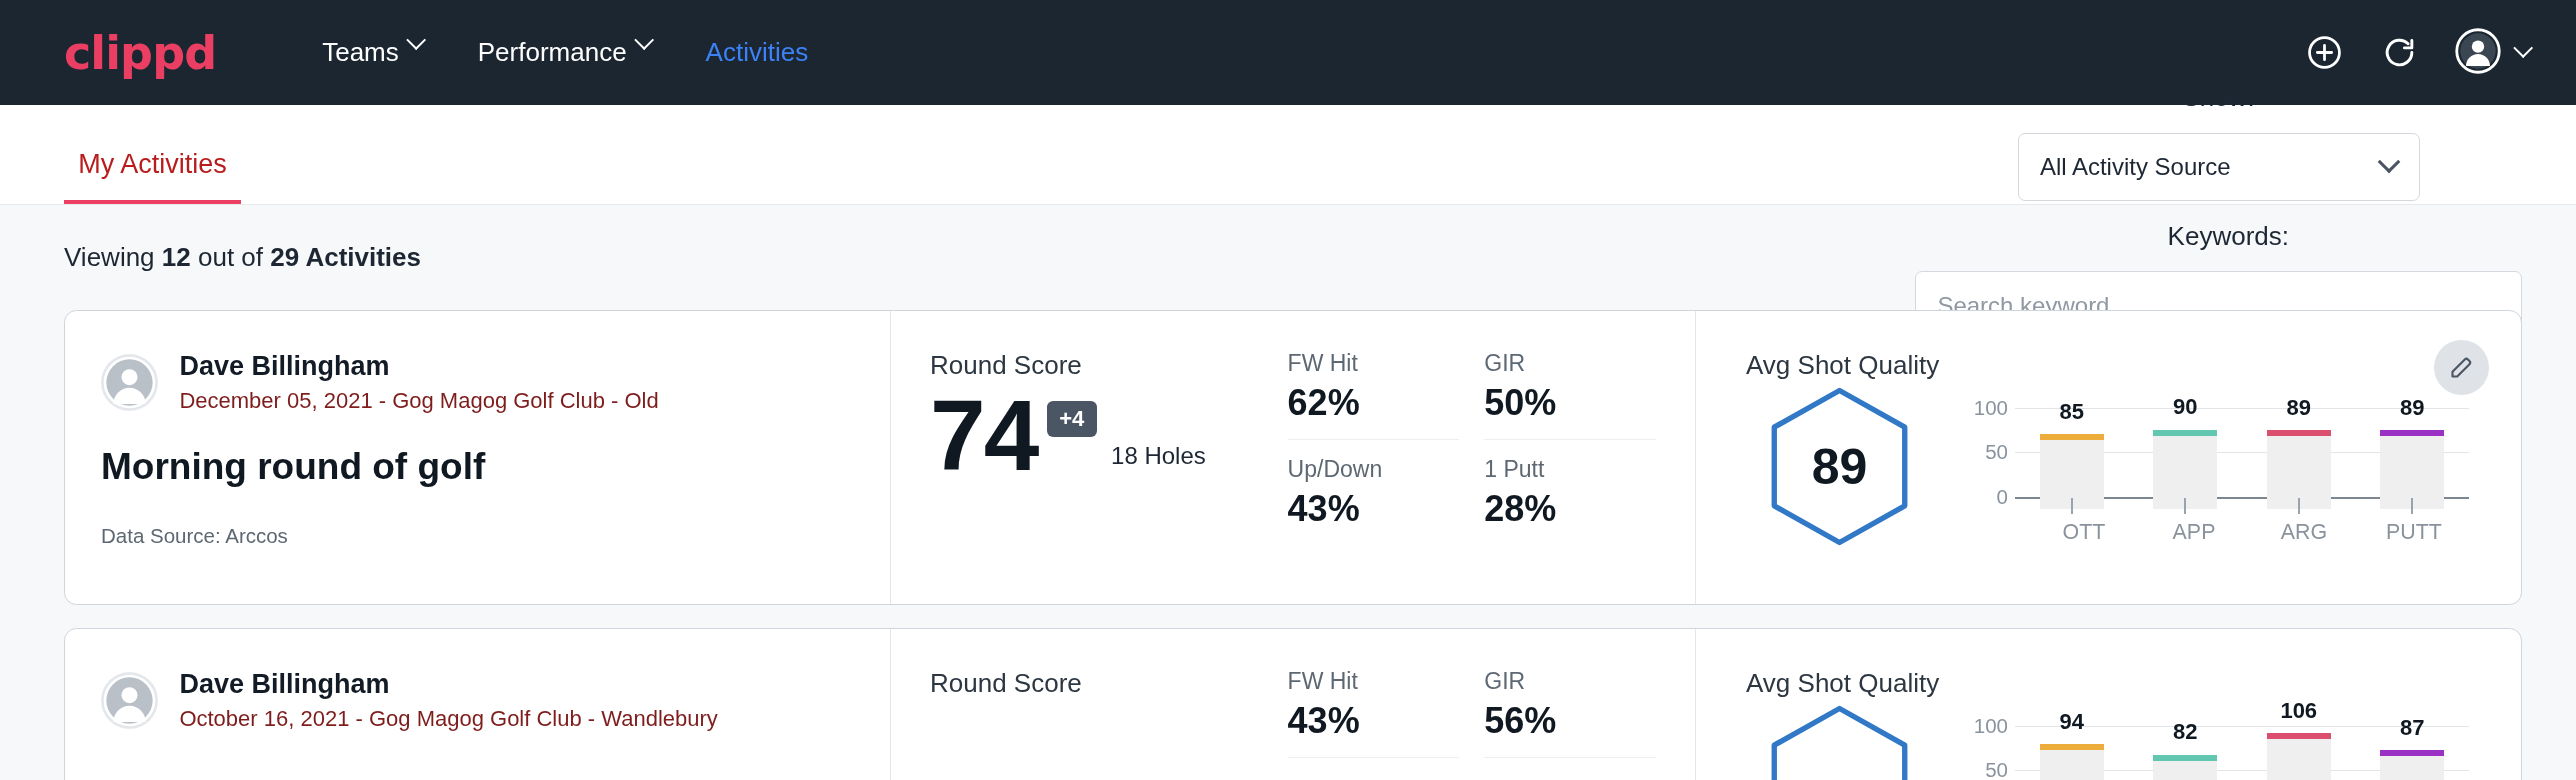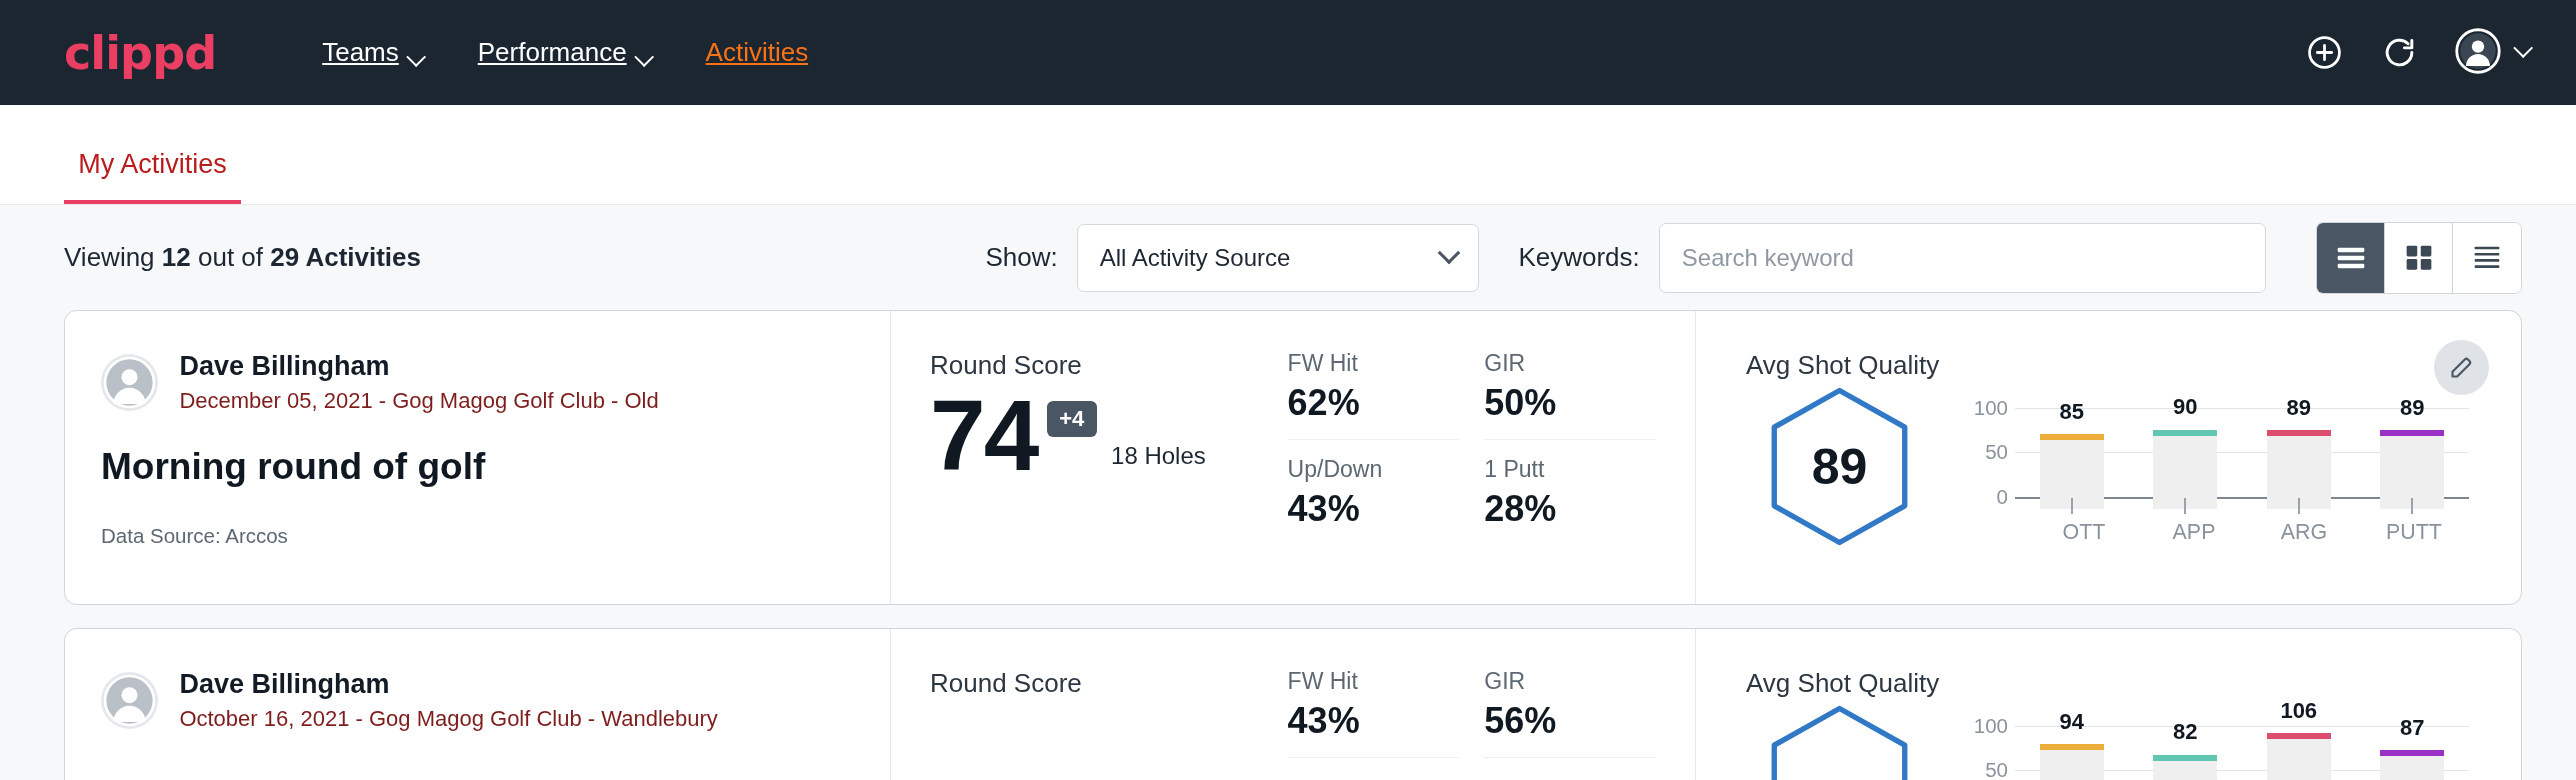--- a/index.html
+++ b/index.html
@@ -21,29 +21,28 @@
   .logo {
     color: #ea3f62;
     font-size: 46px;
     font-weight: 700;
     letter-spacing: -0.9px;
     margin-right: 79px;
     font-family: "DejaVu Sans", sans-serif;
   }
   .nav-items { display: flex; align-items: center; gap: 0px; }
   .nav-item {
-    display: flex; align-items: flex-end; gap: 10.7px;
+    display: flex; align-items: flex-start; gap: 10.7px;
     color: #ffffff;
     font-size: 26px;
     padding: 0 27px;
     cursor: pointer;
     white-space: nowrap;
-    text-decoration: underline;
-  }
-  .nav-item.dim { color: #f97316; }
+  }
+  .nav-item.dim { color: #3b82f6; }
   .chev {
     display: inline-block;
     width: 14.3px; height: 14.3px;
     border-right: 2.7px solid currentColor;
     border-bottom: 2.7px solid currentColor;
     transform: rotate(45deg) translate(-2.7px,-2.7px);
   }
   .nav-right {
     margin-left: auto;
     display: flex; align-items: center; gap: 36px;
@@ -79,21 +78,21 @@
     height: 105px;
     display: flex;
     align-items: center;
     padding: 0 54px 0 64px;
     background: #f7f8fa;
   }
   .viewing { font-size: 26px; color: #1d2733; }
   .viewing b { font-weight: 700; }
   .filter-mid {
     margin-left: auto;
-    display: flex; align-items: center; gap: 19.6px;
+    display: flex; align-items: center; gap: 19.6px; flex-direction: column;
   }
   .fld-label { font-size: 26px; color: #1d2733; white-space: nowrap; }
   .select {
     width: 402px; height: 68px;
     background: #fff;
     border: 0.9px solid #d3d8de;
     border-radius: 7.1px;
     display: flex; align-items: center;
     padding: 0 21.4px;
     font-size: 24px; color: #1d2733;

